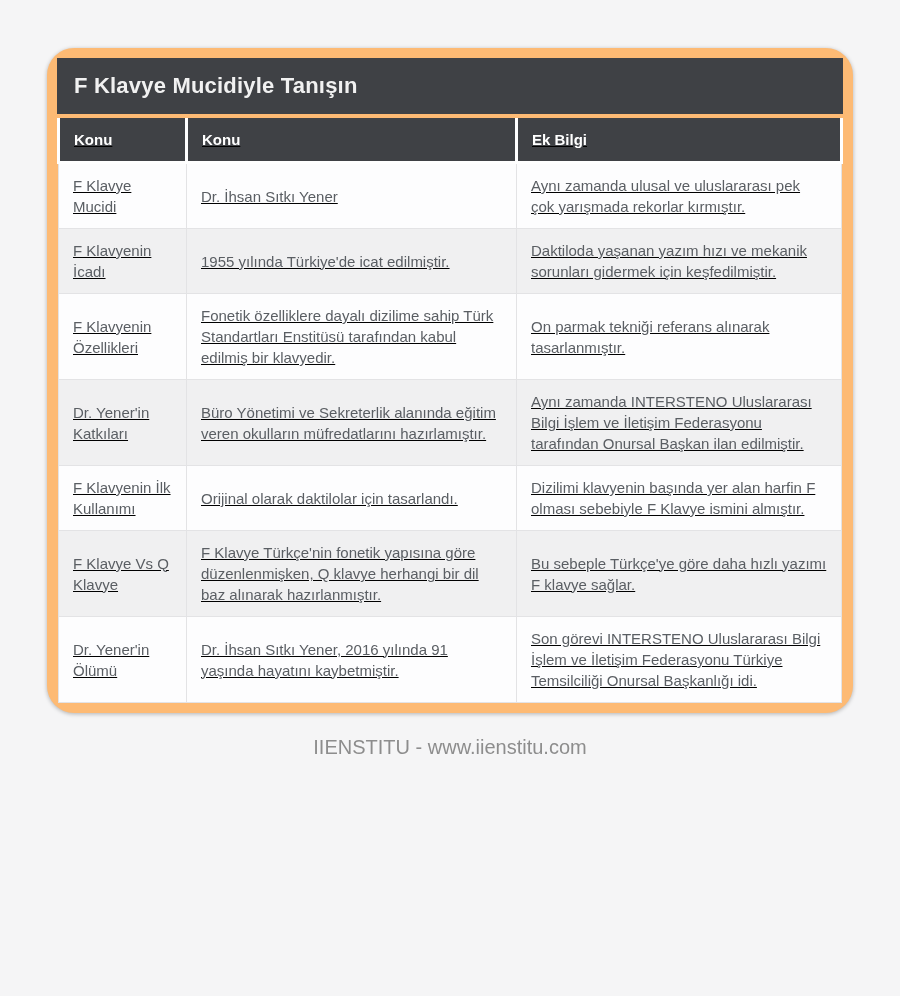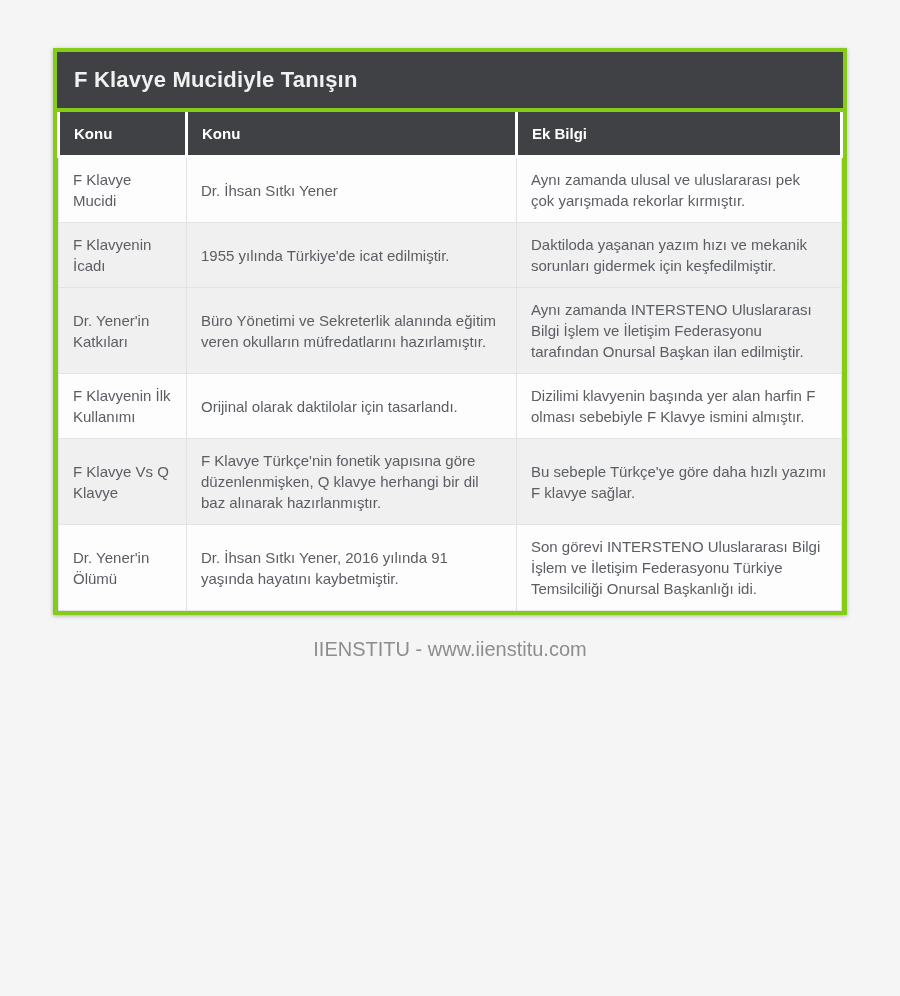--- a/index.html
+++ b/index.html
@@ -7,37 +7,39 @@
     padding: 0;
     width: 900px;
     height: 996px;
     background: #f5f5f6;
     overflow: hidden;
     font-family: "Liberation Sans", "DejaVu Sans", sans-serif;
   }
   .card {
     width: 786px;
     margin: 48px auto 0 auto;
-    background: #84cc16;
-    padding: 4px;
+    background: #fdba74;
+    padding: 10px;
     box-shadow: 0 1px 4px rgba(0,0,0,0.28);
+    border-radius: 27px;
   }
   .title-bar {
     background: #3f4145;
     color: #f1f1f1;
     font-size: 22px;
     font-weight: bold;
     padding: 15px 17px;
     margin-bottom: 4px;
     letter-spacing: 0.2px;
   }
   table.info-table {
     width: 100%;
     border-collapse: collapse;
     table-layout: fixed;
+    text-decoration: underline;
   }
   table.info-table col.c-konu   { width: 128px; }
   table.info-table col.c-bilgi  { width: 330px; }
   table.info-table th {
     background: #3f4145;
     color: #ffffff;
     font-size: 15px;
     font-weight: bold;
     text-align: left;
     padding: 13px 14px;
@@ -84,20 +86,25 @@
       <tr class="row-odd">
         <td>F Klavye Mucidi</td>
         <td>Dr. İhsan Sıtkı Yener</td>
         <td>Aynı zamanda ulusal ve uluslararası pek çok yarışmada rekorlar kırmıştır.</td>
       </tr>
       <tr class="row-even">
         <td>F Klavyenin İcadı</td>
         <td>1955 yılında Türkiye'de icat edilmiştir.</td>
         <td>Daktiloda yaşanan yazım hızı ve mekanik sorunları gidermek için keşfedilmiştir.</td>
       </tr>
+      <tr class="row-odd">
+        <td>F Klavyenin Özellikleri</td>
+        <td>Fonetik özelliklere dayalı dizilime sahip Türk Standartları Enstitüsü tarafından kabul edilmiş bir klavyedir.</td>
+        <td>On parmak tekniği referans alınarak tasarlanmıştır.</td>
+      </tr>
       <tr class="row-even">
         <td>Dr. Yener'in Katkıları</td>
         <td>Büro Yönetimi ve Sekreterlik alanında eğitim veren okulların müfredatlarını hazırlamıştır.</td>
         <td>Aynı zamanda INTERSTENO Uluslararası Bilgi İşlem ve İletişim Federasyonu tarafından Onursal Başkan ilan edilmiştir.</td>
       </tr>
       <tr class="row-odd">
         <td>F Klavyenin İlk Kullanımı</td>
         <td>Orijinal olarak daktilolar için tasarlandı.</td>
         <td>Dizilimi klavyenin başında yer alan harfin F olması sebebiyle F Klavye ismini almıştır.</td>
       </tr>

